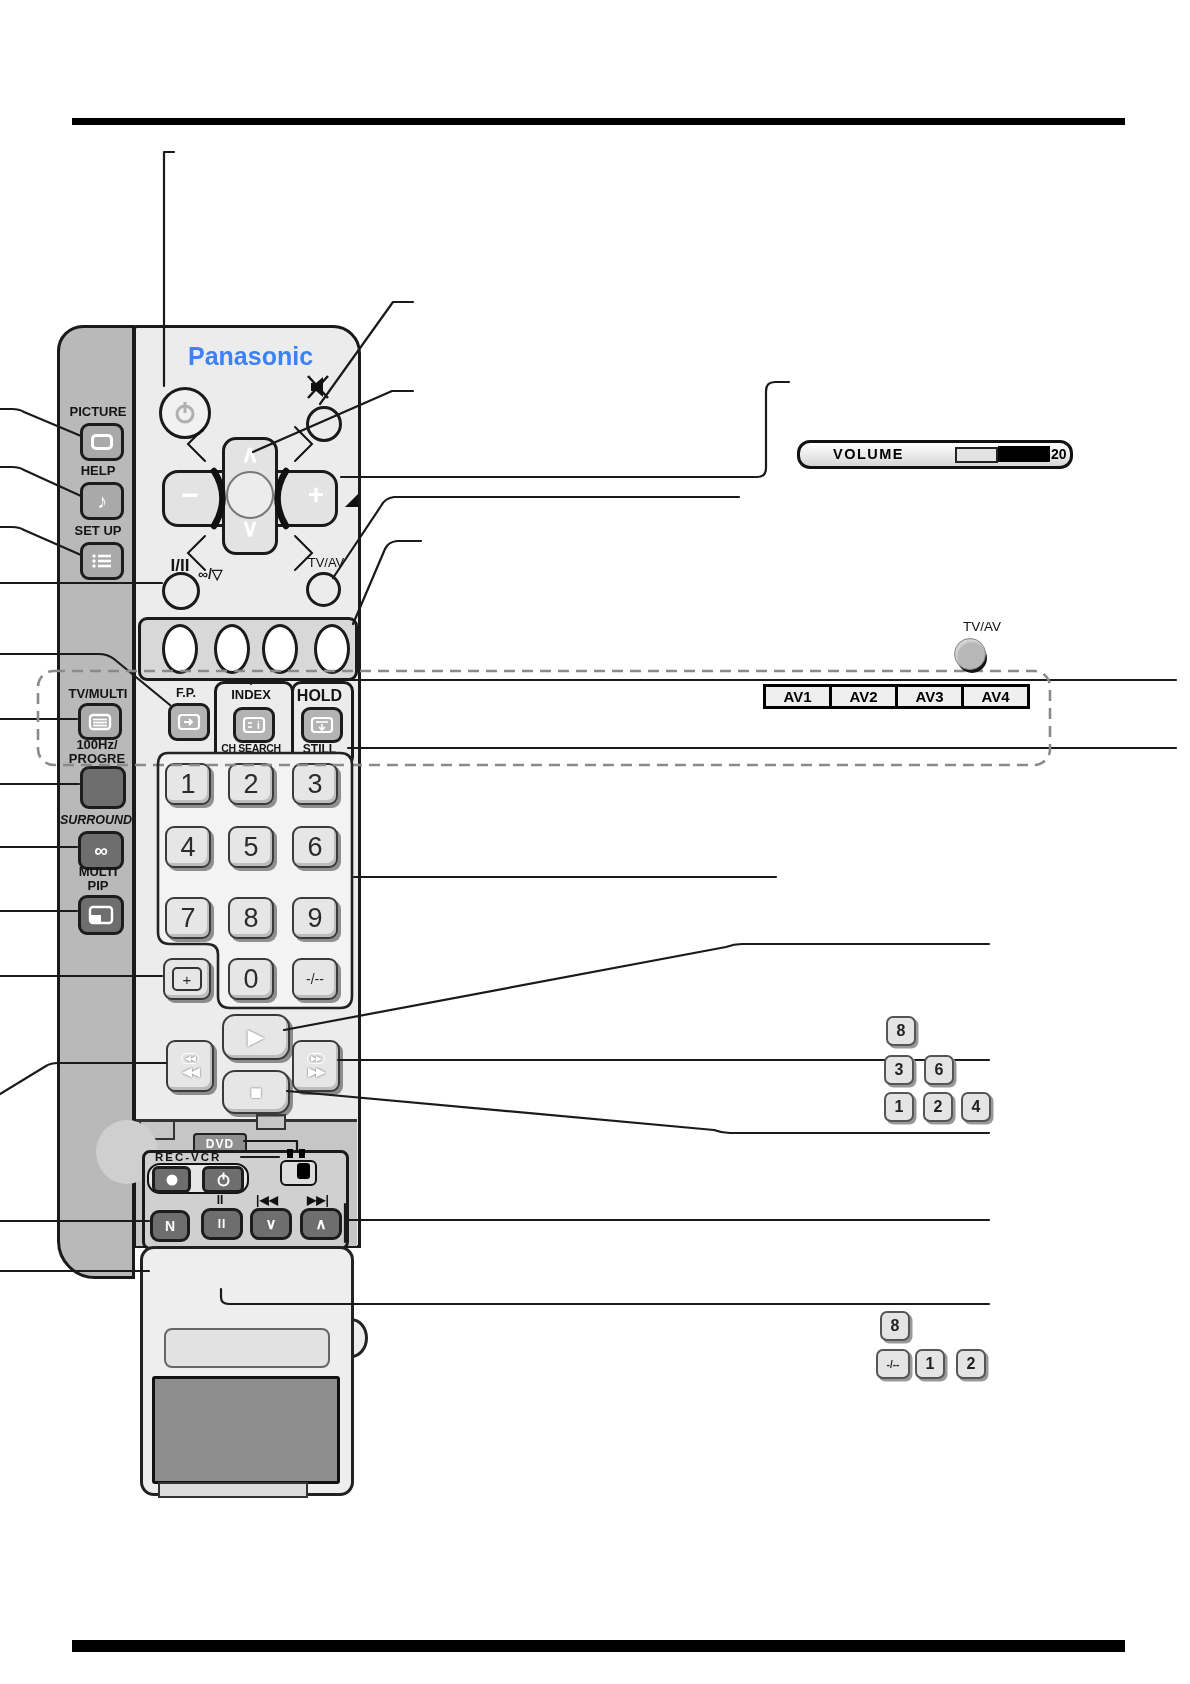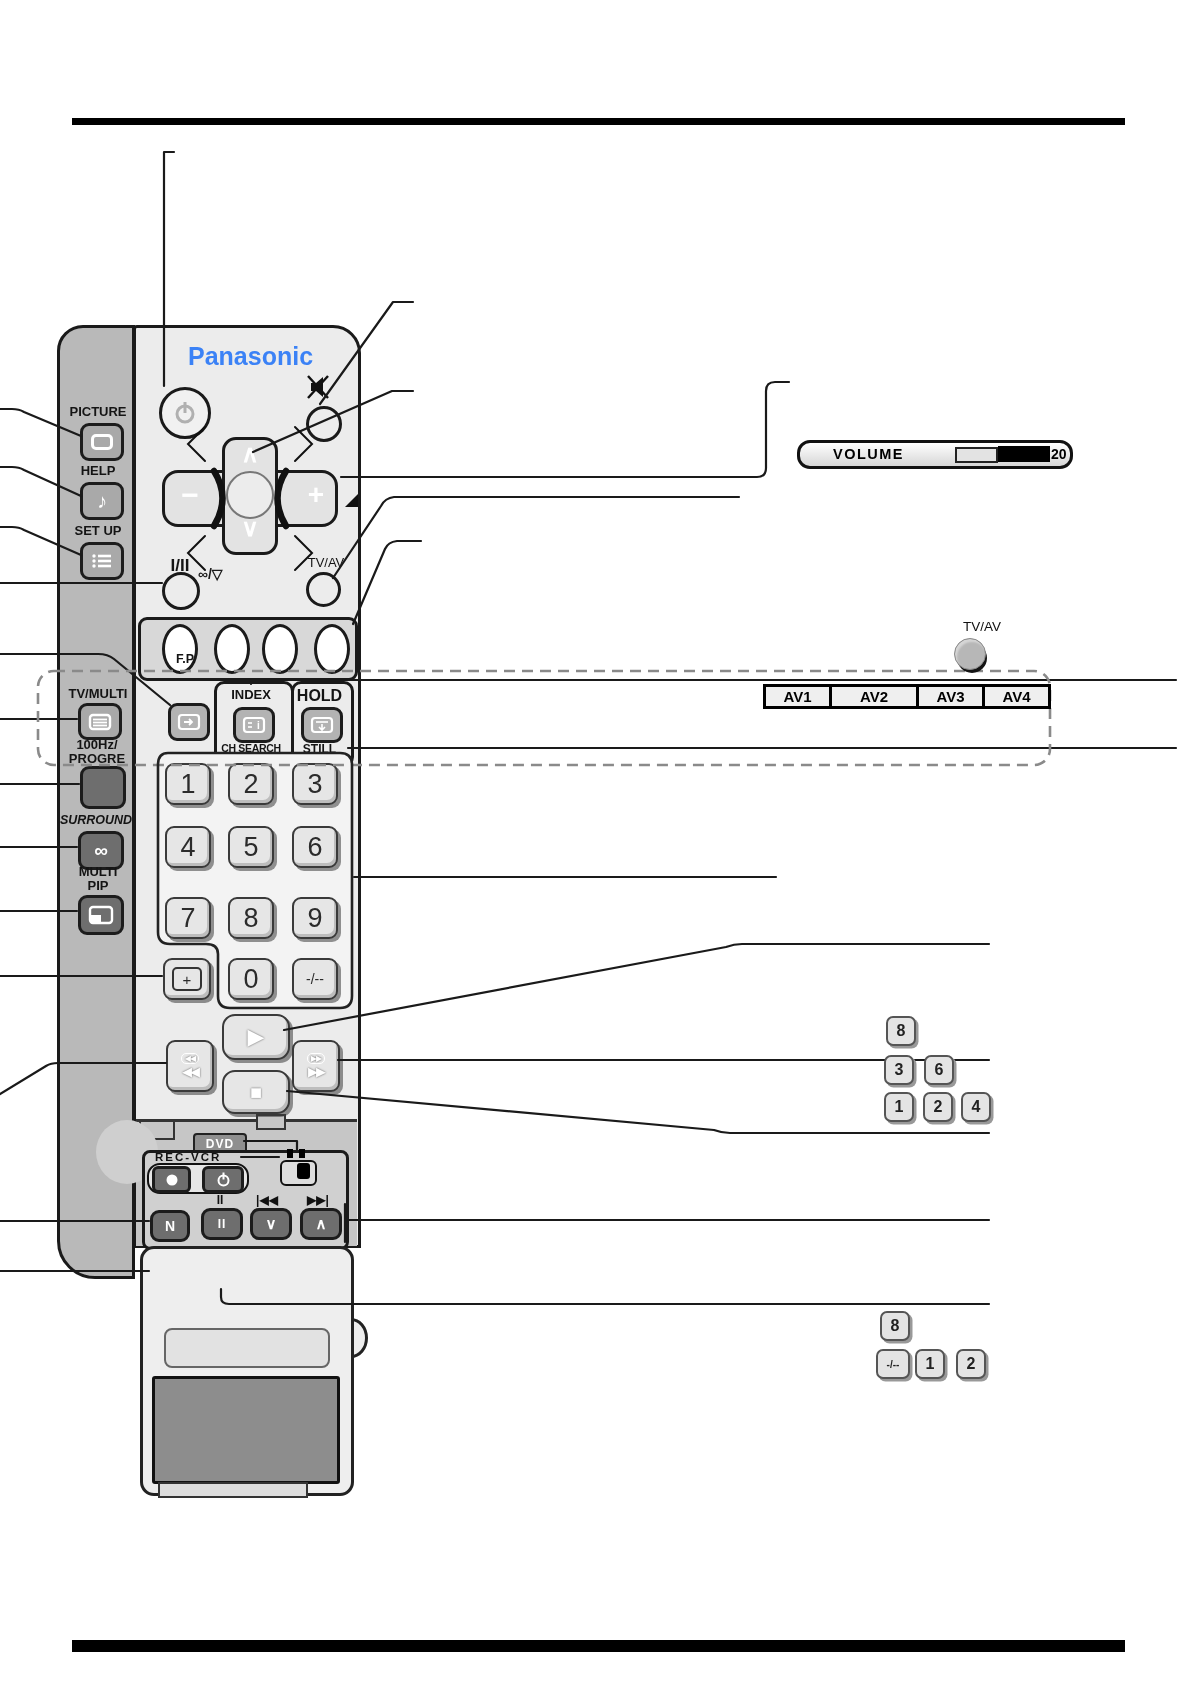--- a/index.html
+++ b/index.html
@@ -100,21 +100,21 @@
   <div class="abs wcirc" style="left:162px;top:572px;width:32px;height:32px;background:#ececec;"></div>
   <div class="abs lbl" style="left:300px;top:555px;width:52px;font-size:13px;font-weight:500;">TV/AV</div>
   <div class="abs wcirc" style="left:306px;top:572px;width:29px;height:29px;background:#ececec;"></div>
 
   <div class="abs ovalpanel" style="left:138px;top:617px;width:214px;height:58px;"></div>
   <div class="abs oval" style="left:162px;top:624px;width:30px;height:44px;"></div>
   <div class="abs oval" style="left:214px;top:624px;width:30px;height:44px;"></div>
   <div class="abs oval" style="left:262px;top:624px;width:30px;height:44px;"></div>
   <div class="abs oval" style="left:314px;top:624px;width:30px;height:44px;"></div>
 
-  <div class="abs lbl" style="left:164px;top:652px;width:44px;font-size:12.5px;">F.P.</div>
+  <div class="abs lbl" style="left:164px;top:686px;width:44px;font-size:12.5px;">F.P.</div>
   <div class="abs gbtn" style="left:168px;top:703px;width:36px;height:32px;background:#b3b3b3;">
     <span>
         <svg width="24" height="18" viewBox="0 0 24 18">
           <rect x="2" y="2" width="20" height="14" rx="3" fill="none" stroke="#fff" stroke-width="2.2"></rect>
           <path d="M7,9 h8 m-3,-3 l3,3 -3,3" fill="none" stroke="#fff" stroke-width="1.8"></path>
         </svg>
       </span>
   </div>
   <div class="abs obox" style="left:214px;top:681px;width:74px;height:80px;"></div>
   <div class="abs lbl" style="left:214px;top:687px;width:74px;font-size:13px;">INDEX</div>
@@ -315,21 +315,21 @@
     <span class="abs" style="left:13px;top:3px;font-size:14.5px;font-weight:bold;letter-spacing:1.5px;color:#000;margin-left:20px;">VOLUME</span>
     <span class="abs" style="left:155px;top:4px;width:39px;height:12px;border:2px solid #222;background:#e3e3e3;"></span>
     <span class="abs" style="left:198px;top:3px;width:52px;height:16px;background:#000;"></span>
     <span class="abs" style="left:251px;top:3px;font-size:14px;font-weight:bold;color:#000;">20</span>
   </div>
 
   <div class="abs" style="left:950px;top:619px;width:64px;font-size:13.5px;font-weight:500;color:#111;text-align:center;white-space:nowrap;">TV/AV</div>
   <div class="abs tvavcirc" style="left:954px;top:638px;width:30px;height:30px;"></div>
   <div class="abs avtab" style="left:763px;top:684px;">
     <div class="avcell" style="width:63px;margin-right:3px;">AV1</div>
-    <div class="avcell" style="width:84px;margin-right:3px;">AV2</div>
+    <div class="avcell" style="width:63px;margin-right:3px;">AV2</div>
     <div class="avcell" style="width:63px;margin-right:3px;">AV3</div>
     <div class="avcell" style="width:63px;">AV4</div>
   </div>
 
   <div class="abs mkey" style="left:886px;top:1016px;">8</div>
   <div class="abs mkey" style="left:884px;top:1055px;">3</div>
   <div class="abs mkey" style="left:924px;top:1055px;">6</div>
   <div class="abs mkey" style="left:884px;top:1092px;">1</div>
   <div class="abs mkey" style="left:923px;top:1092px;">2</div>
   <div class="abs mkey" style="left:961px;top:1092px;">4</div>

